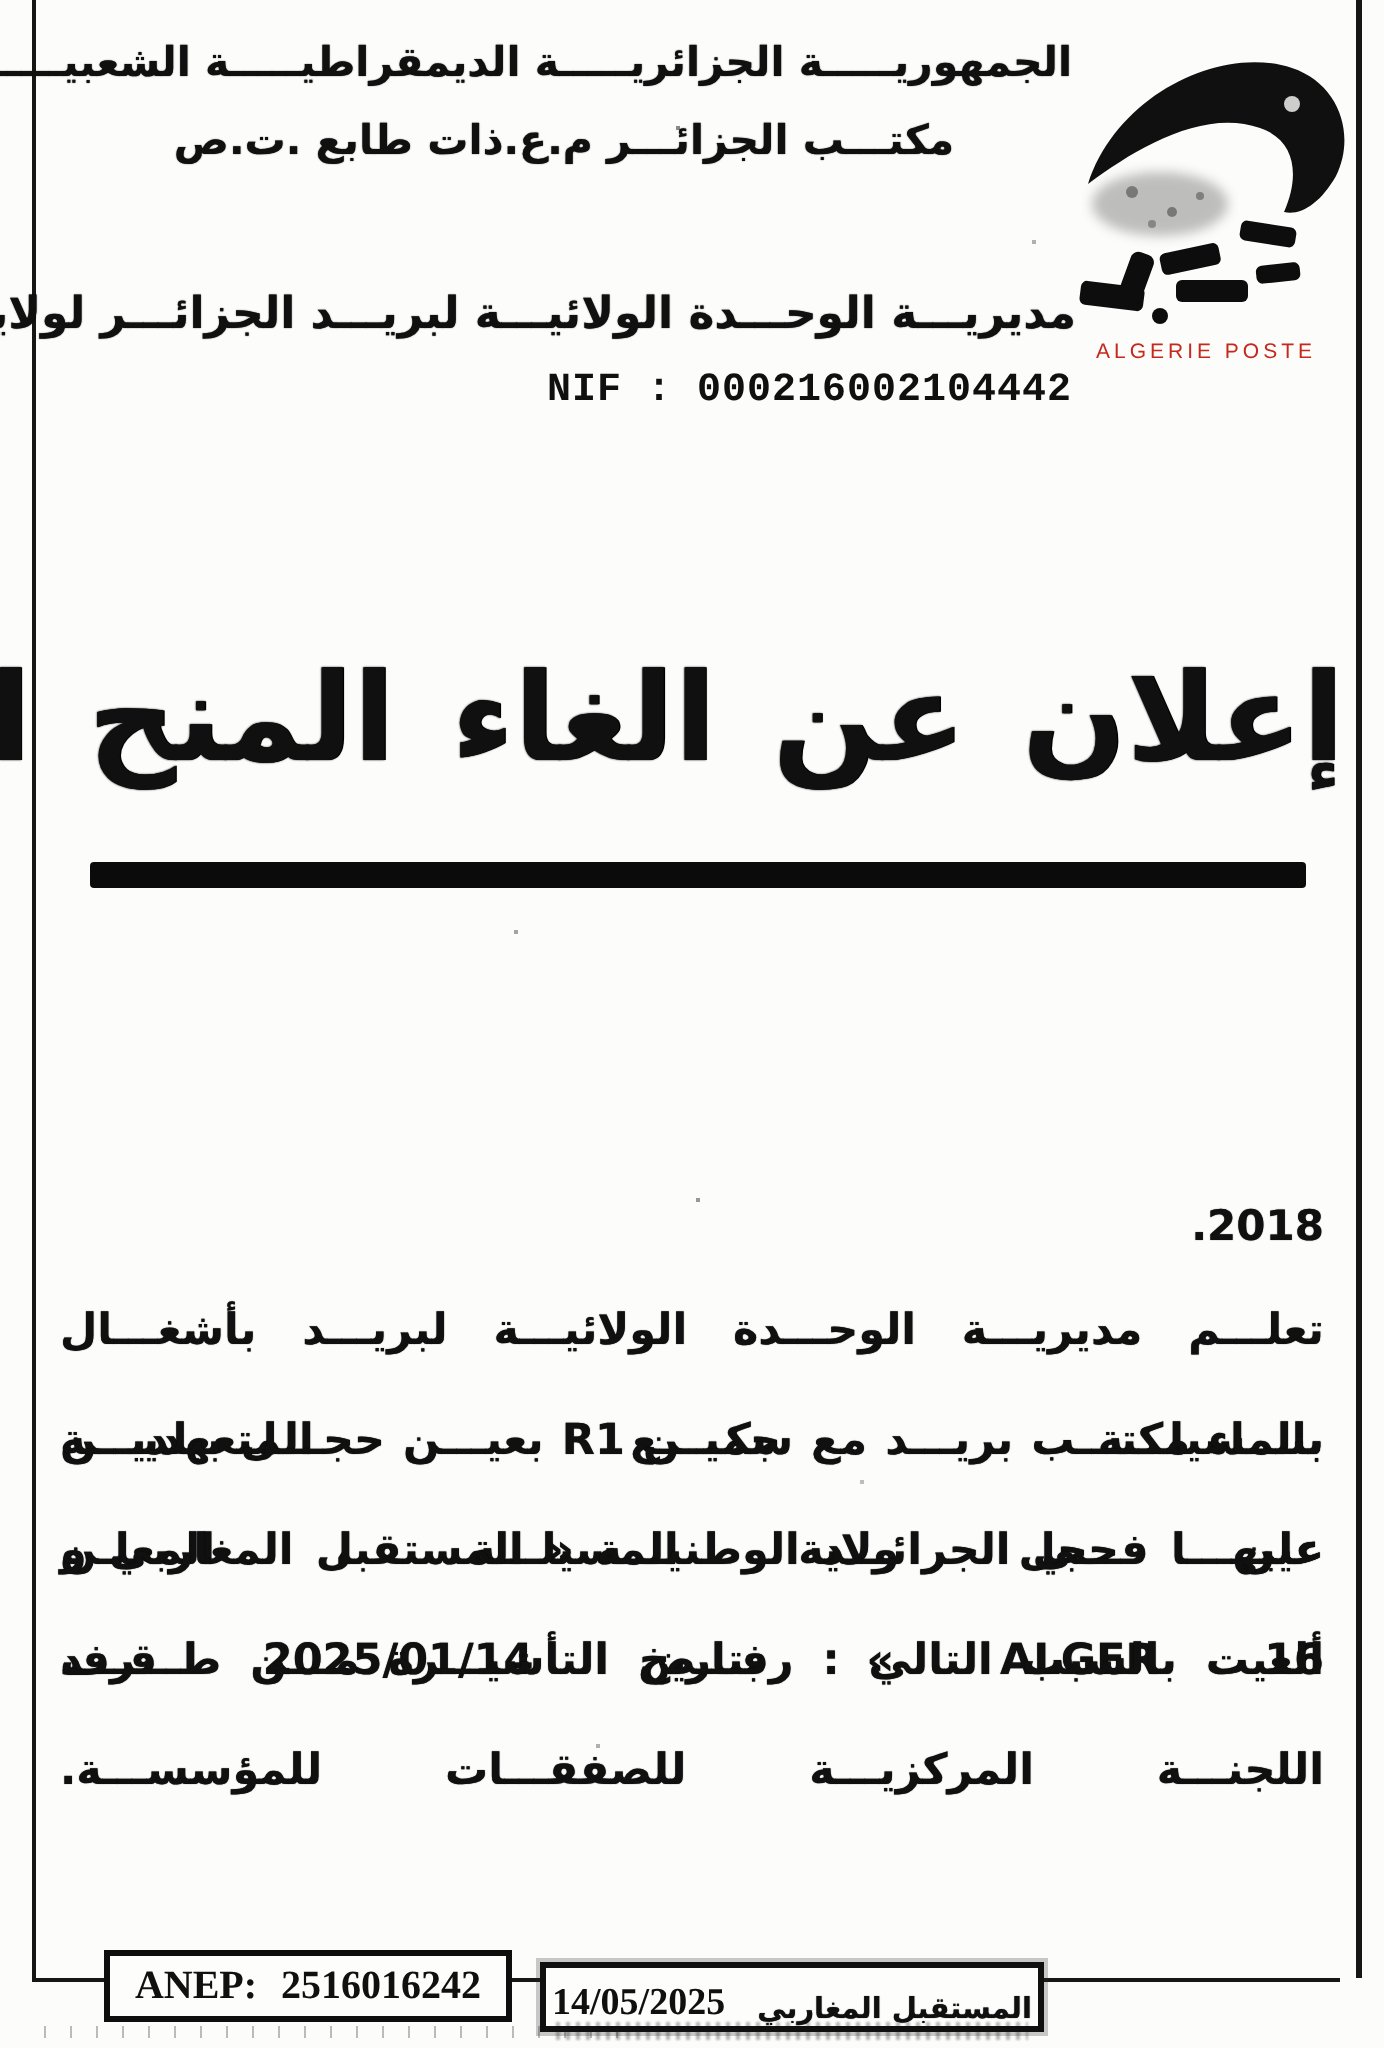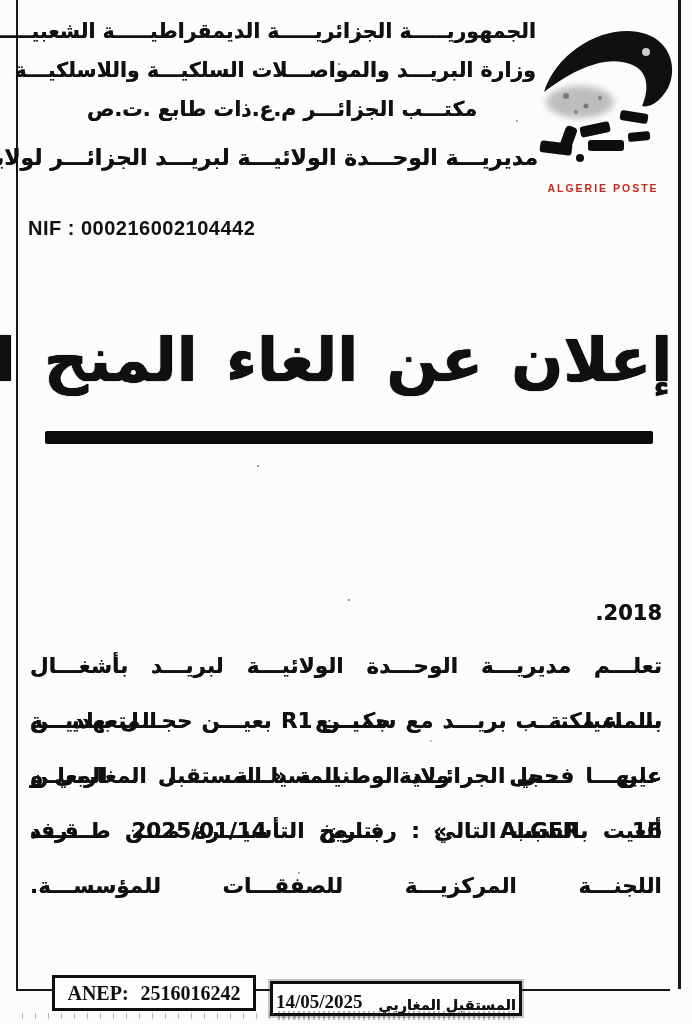--- a/index.html
+++ b/index.html
@@ -25,31 +25,31 @@
   }
   .header-text .hl{font-size:20.5px;line-height:39px;white-space:nowrap;
     text-shadow:0 0 .6px rgba(0,0,0,.85);}
   .dept-line{
     position:absolute;left:22px;top:140px;width:516px;
     text-align:center;font-weight:700;font-size:22px;line-height:36px;
     white-space:nowrap;text-shadow:0 0 .6px rgba(0,0,0,.85);
   }
   .nif-line{
     position:absolute;left:28px;top:181px;width:508px;
-    text-align:left;font-weight:700;font-size:20px;line-height:30px;
-    font-family:Liberation Sans, sans-serif;letter-spacing:.5px;margin-top:32px;
+    text-align:right;font-weight:700;font-size:20px;line-height:30px;
+    font-family:Liberation Mono, monospace;letter-spacing:.5px;
   }
 
   
   .logo{position:absolute;left:527px;top:16px;width:152px;height:172px;text-align:center;}
   .logo svg{display:block;margin:0 auto;}
   .logo-label{
     font-family:"Liberation Sans",sans-serif;
-    font-weight:700;font-size:10.5px;letter-spacing:2px;
-    color:#c5291d;white-space:nowrap;margin-top:16px;
+    font-weight:400;font-size:10.5px;letter-spacing:2px;
+    color:#c5291d;white-space:nowrap;margin-top:4px;
   }
 
   
   .title{
     position:absolute;left:20px;top:290px;width:652px;height:140px;
     line-height:140px;text-align:center;
     font-size:61px;font-weight:700;white-space:nowrap;
     word-spacing:7px;
     text-shadow:0 0 1px #000, .6px 0 0 #000;
   }
@@ -112,21 +112,20 @@
 <body>
 
 <div class="page">
 
   <div class="vline left"></div>
   <div class="vline right"></div>
   <div class="hline-footer"></div>
 
   <div class="header-text">
     <div class="hl" dir="rtl">الجمهوريـــــة الجزائريـــــة الديمقراطيـــــة الشعبيـــــة</div>
-    <div class="hl" dir="rtl">وزارة البريـــد والمواصـــلات السلكيـــة واللاسلكيـــة</div>
     <div class="hl" dir="rtl">مكتـــب الجزائـــر م.ع.ذات طابع .ت.ص</div>
   </div>
   <div class="dept-line" dir="rtl">مديريـــة الوحـــدة الولائيـــة لبريـــد الجزائـــر لولايـــة المسيلـــة</div>
   <div class="nif-line">NIF : 000216002104442</div>
 
   <div class="logo">
     <svg width="150" height="150" viewBox="0 0 150 150">
       <g>
         <path d="M16,76 C30,32 82,6 118,18 C142,26 150,52 140,72 C132,86 122,92 114,90
                  C122,72 120,54 102,48 C74,38 40,58 16,76 Z" fill="#101010"></path>

